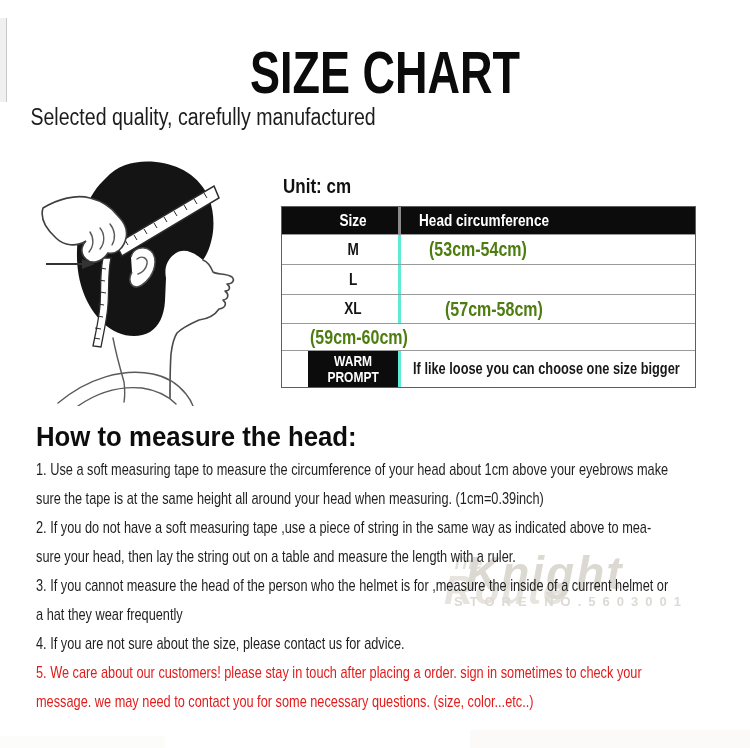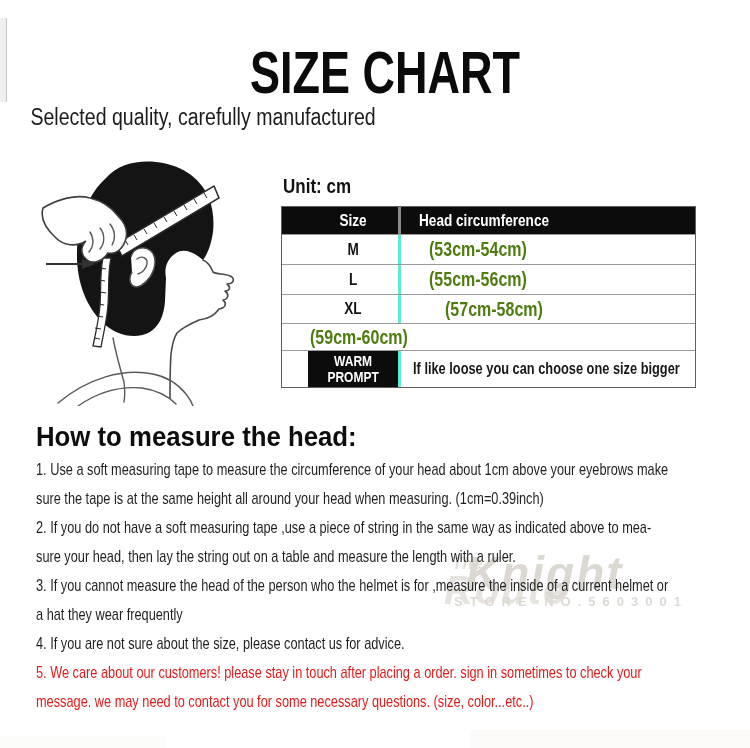--- a/index.html
+++ b/index.html
@@ -140,23 +140,20 @@
           <span class="sqz">M</span>
         </div>
       <div class="c2">
           <span class="sqzl">(53cm-54cm)</span>
         </div>
     </div>
     <div class="trow rdata">
       <div class="c1">
           <span class="sqz">L</span>
         </div>
-      <div class="c2">
-          <span class="sqzl">(55cm-56cm)</span>
-        </div>
     </div>
     <div class="trow rdata r3">
       <div class="c1">
           <span class="sqz">XL</span>
         </div>
       <div class="c2">
           <span class="sqzl">(57cm-58cm)</span>
         </div>
     </div>
     <div class="trow rdata r4">

